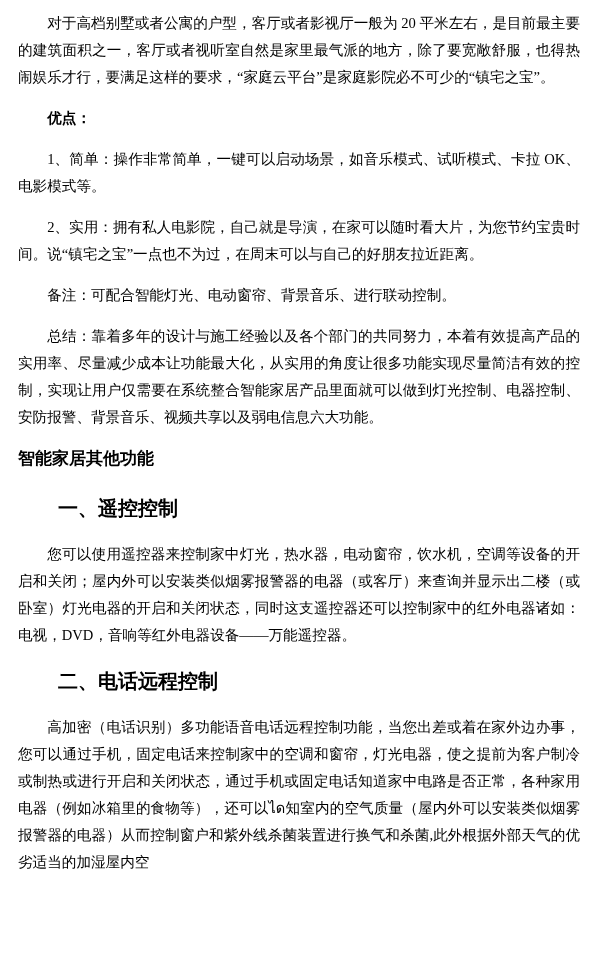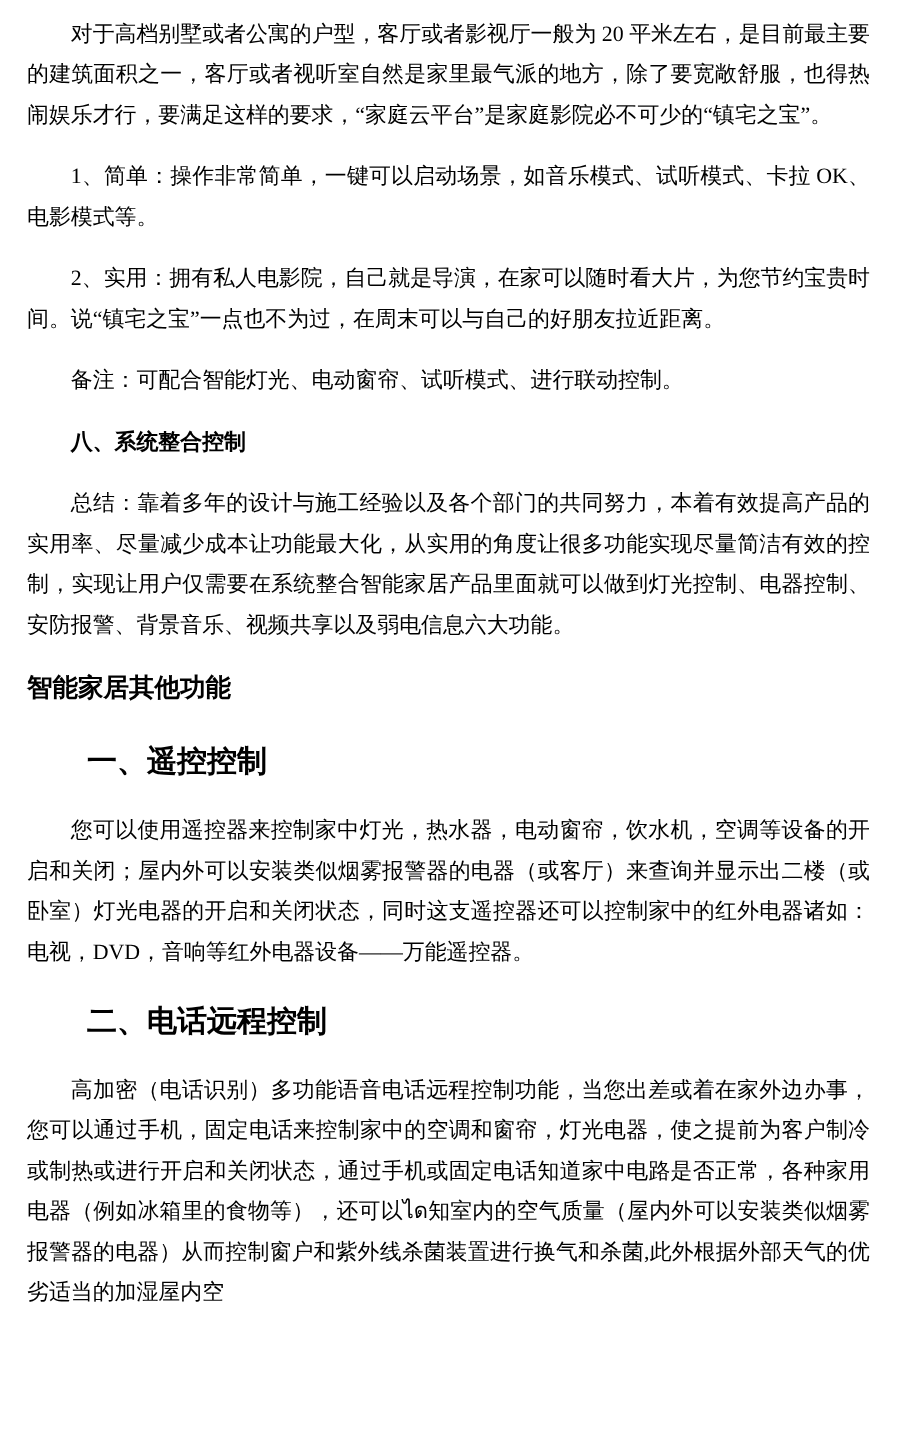--- a/index.html
+++ b/index.html
@@ -56,29 +56,29 @@
     margin-top: 6px;
   }
 </style>
 </head>
 <body>
 
 <div class="page">
 
   <p class="indent">对于高档别墅或者公寓的户型，客厅或者影视厅一般为 20 平米左右，是目前最主要的建筑面积之一，客厅或者视听室自然是家里最气派的地方，除了要宽敞舒服，也得热闹娱乐才行，要满足这样的要求，“家庭云平台”是家庭影院必不可少的“镇宅之宝”。</p>
 
+  <p class="heading-bold">优点：</p>
 
   <p class="indent">1、简单：操作非常简单，一键可以启动场景，如音乐模式、试听模式、卡拉 OK、电影模式等。</p>
 
   <p class="indent">2、实用：拥有私人电影院，自己就是导演，在家可以随时看大片，为您节约宝贵时间。说“镇宅之宝”一点也不为过，在周末可以与自己的好朋友拉近距离。</p>
 
 
-  <p class="indent">备注：可配合智能灯光、电动窗帘、试听模式、进行联动控制。</p>
+  <p class="indent">备注：可配合智能灯光、电动窗帘、背景音乐、进行联动控制。</p>
 
-  <p class="heading-bold">八、系统整合控制</p>
 
   <p class="indent">总结：靠着多年的设计与施工经验以及各个部门的共同努力，本着有效提高产品的实用率、尽量减少成本让功能最大化，从实用的角度让很多功能实现尽量简洁有效的控制，实现让用户仅需要在系统整合智能家居产品里面就可以做到灯光控制、电器控制、安防报警、背景音乐、视频共享以及弱电信息六大功能。</p>
 
   <p class="section-title gap-top">智能家居其他功能</p>
 
   <p class="heading-sub">一、遥控控制</p>
 
   <p class="indent">您可以使用遥控器来控制家中灯光，热水器，电动窗帘，饮水机，空调等设备的开启和关闭；屋内外可以安装类似烟雾报警器的电器（或客厅）来查询并显示出二楼（或卧室）灯光电器的开启和关闭状态，同时这支遥控器还可以控制家中的红外电器诸如：电视，DVD，音响等红外电器设备——万能遥控器。</p>
 
   <p class="heading-sub">二、电话远程控制</p>

